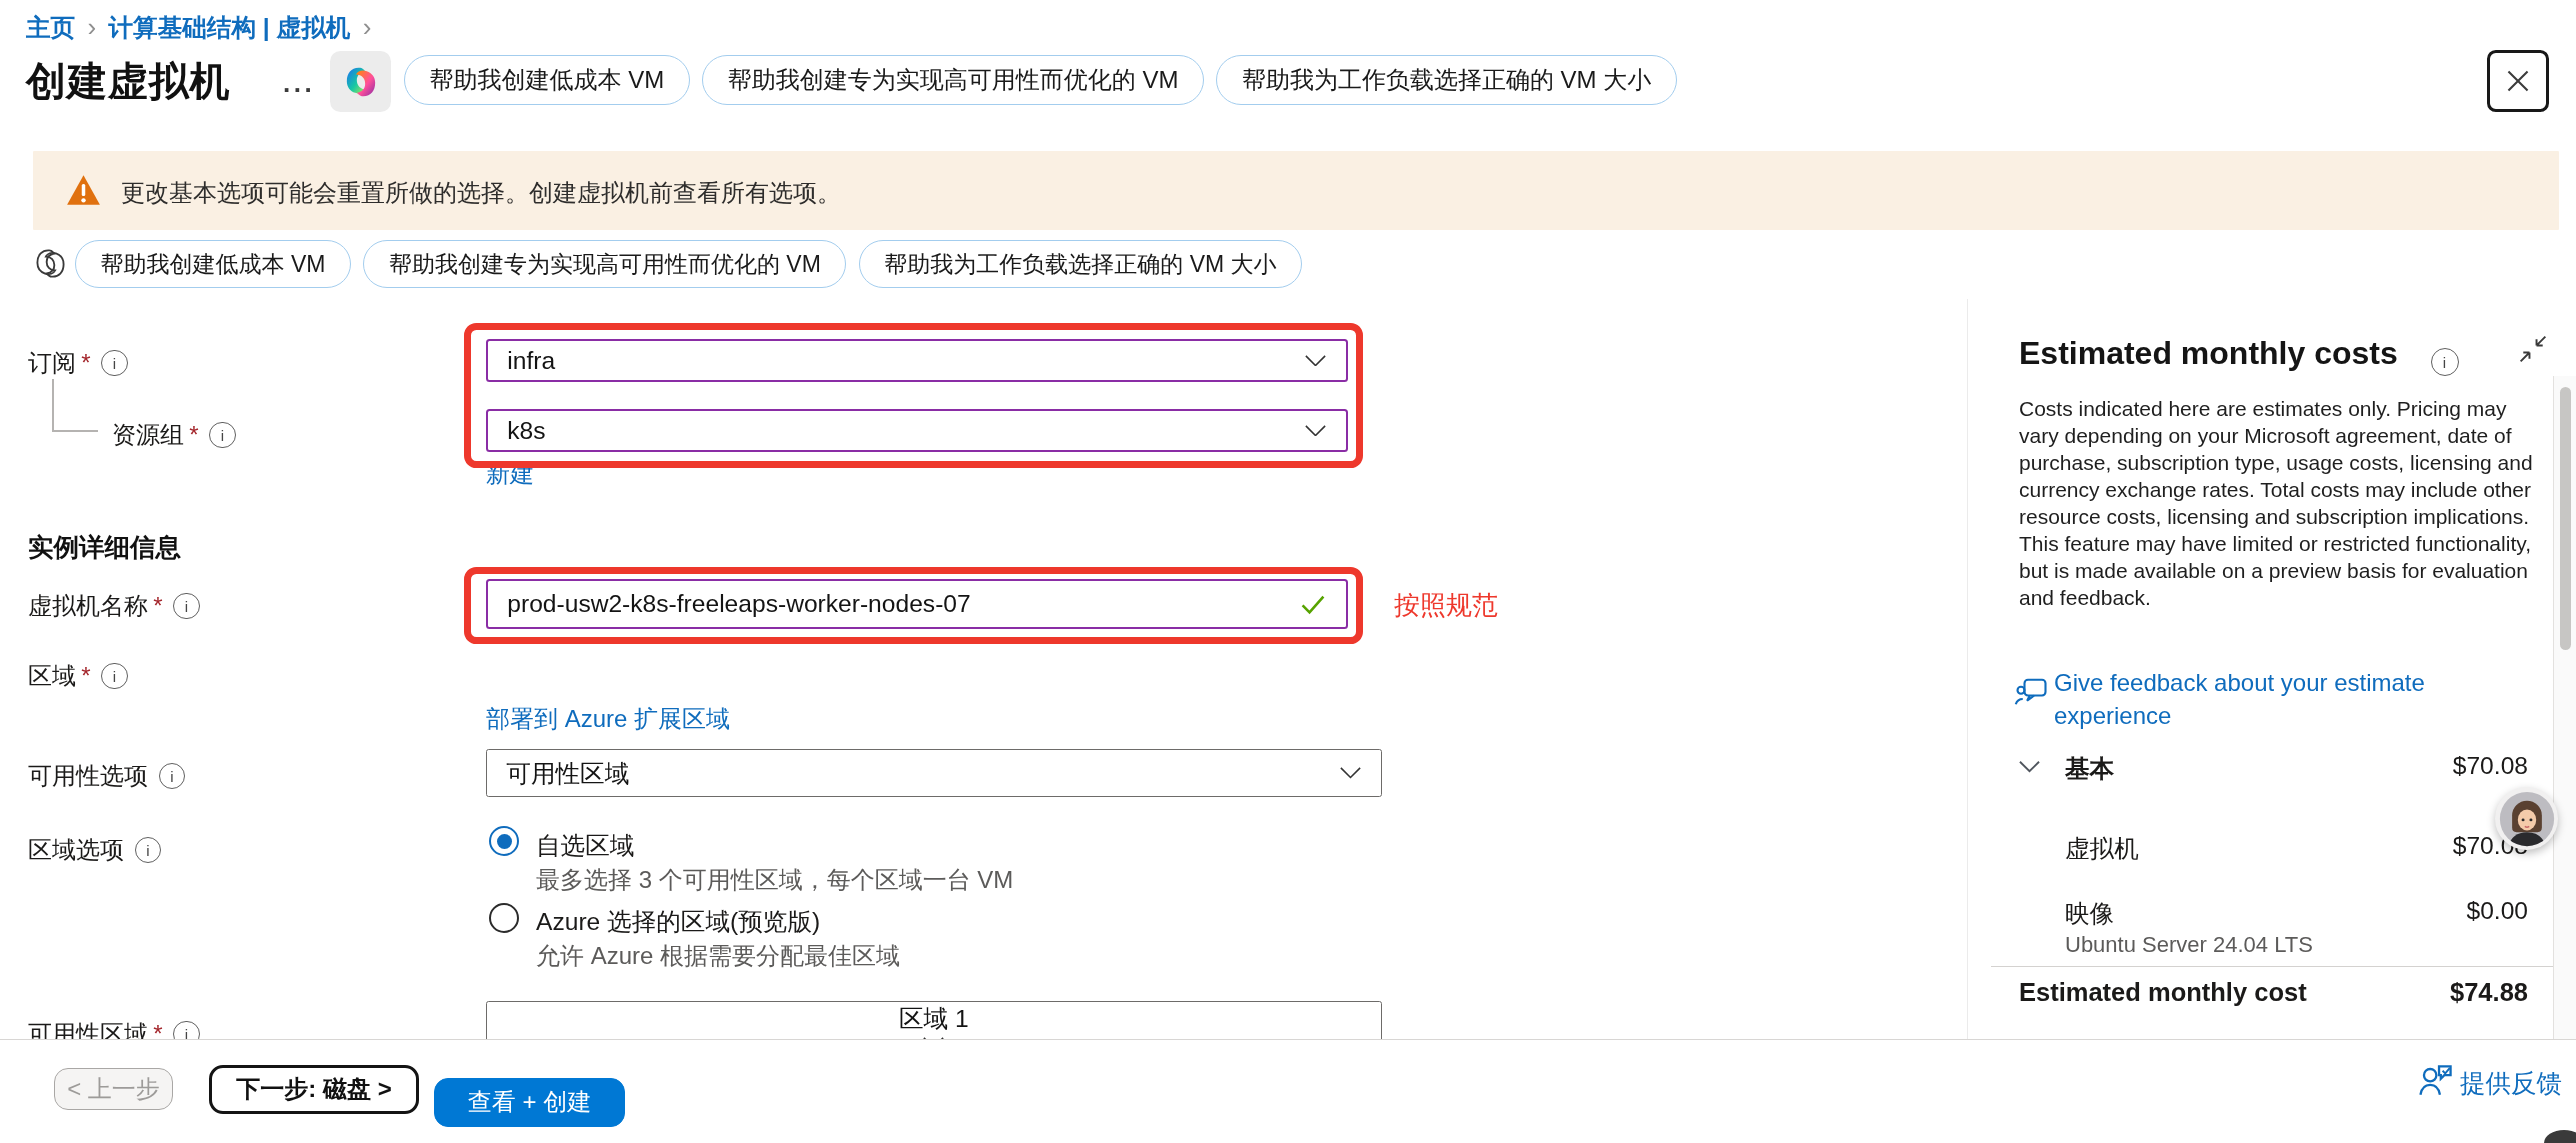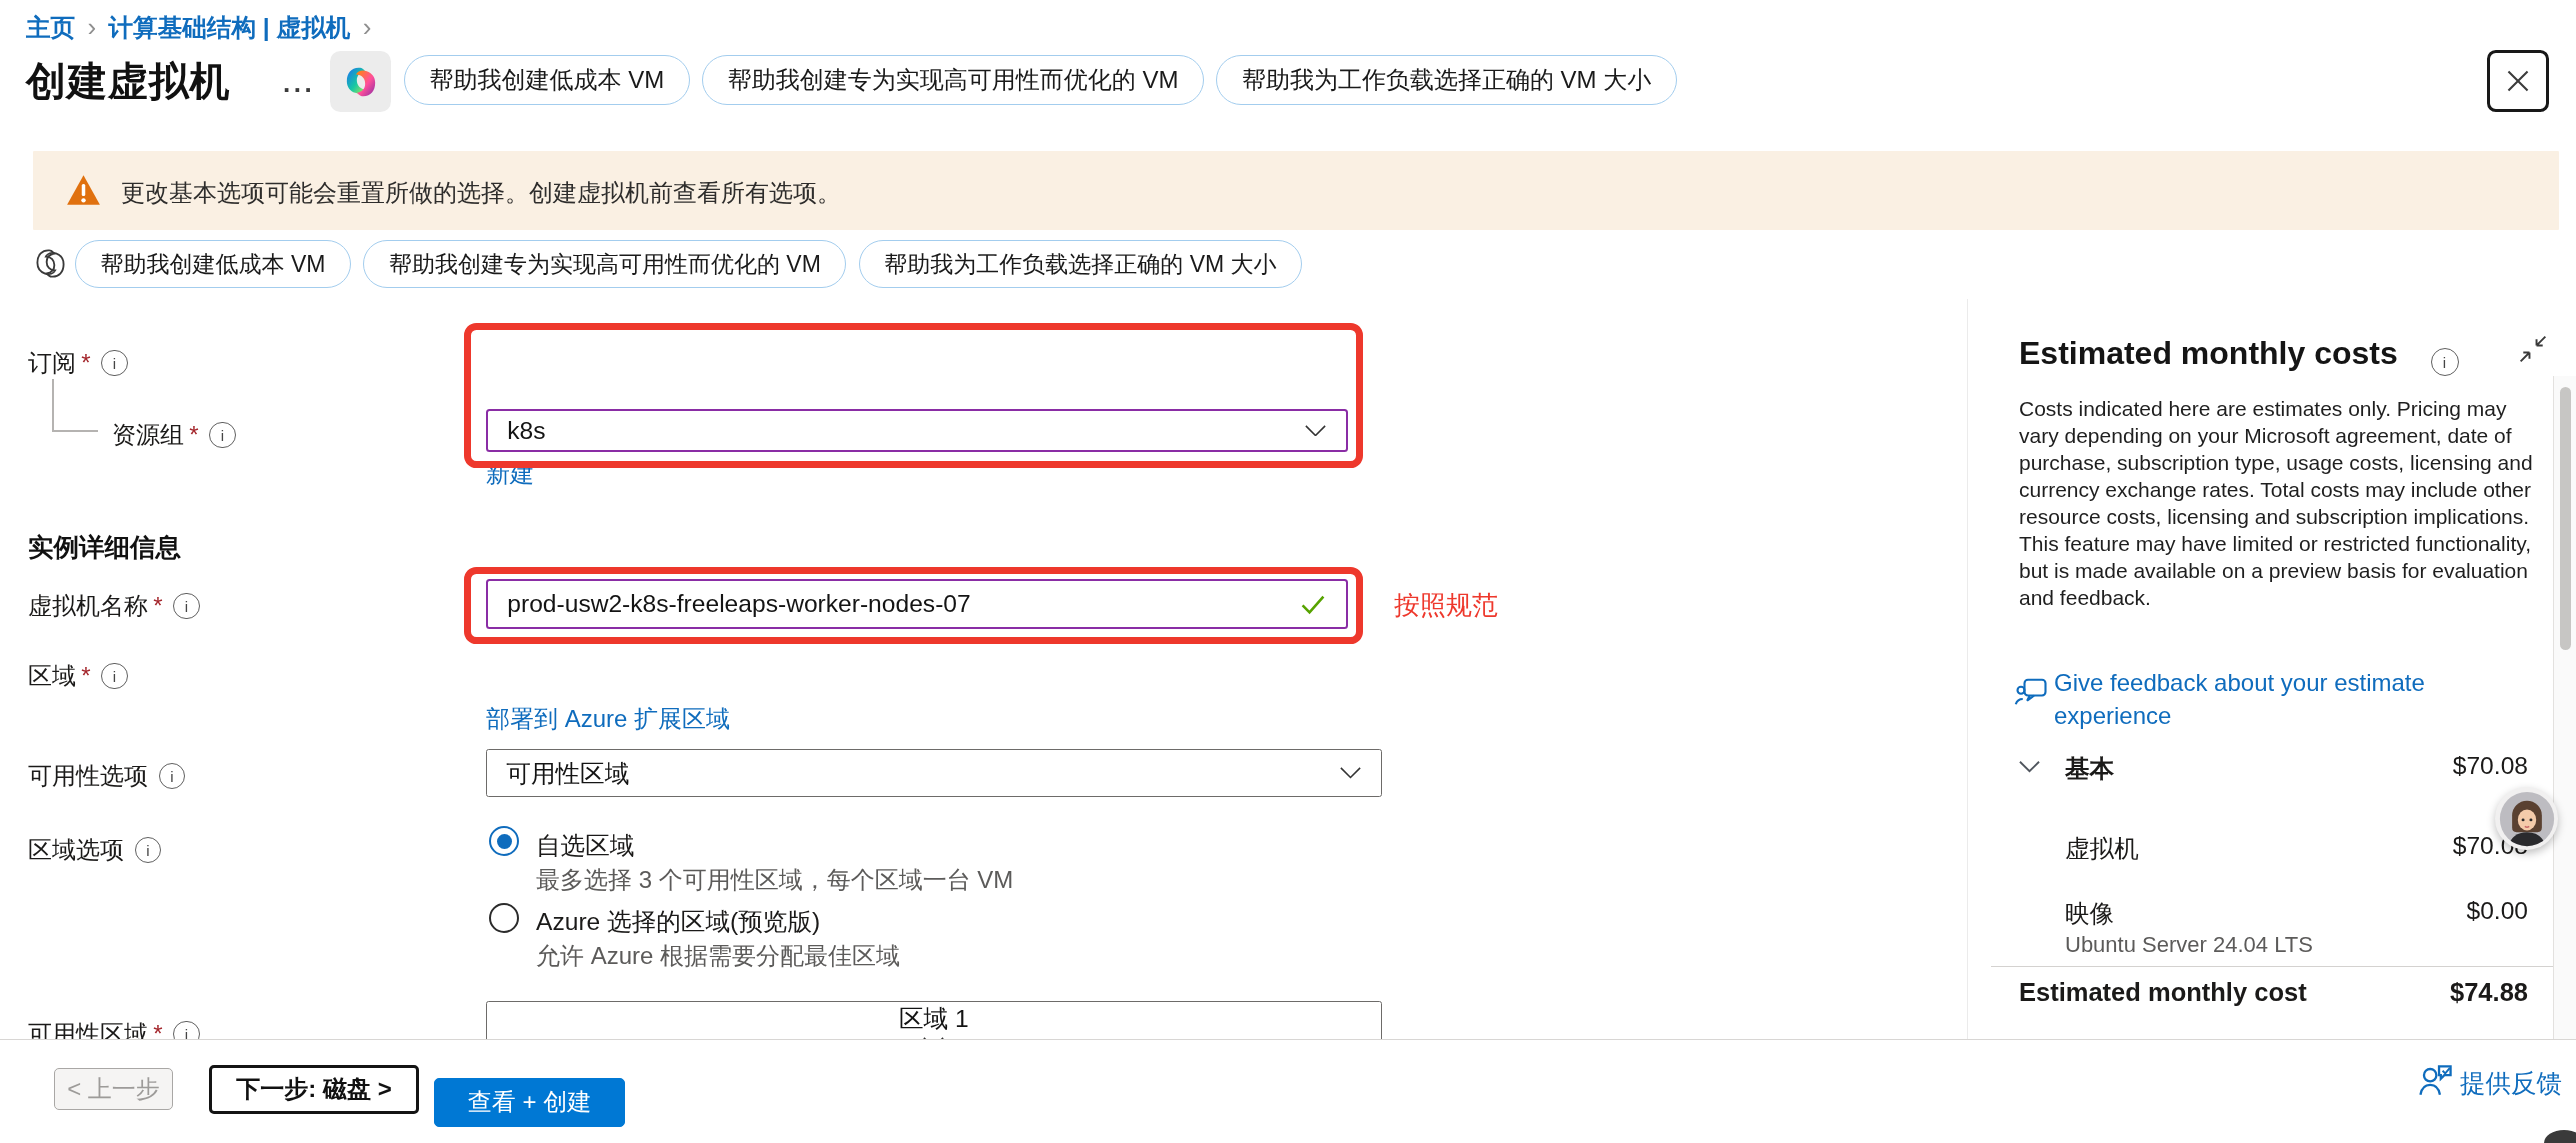--- a/index.html
+++ b/index.html
@@ -52,21 +52,21 @@
   .panel-p{font-size:21px;line-height:27px;color:#1f1f1f;}
   .cost-name{font-size:24.6px;color:#1b1a19;white-space:nowrap;}
   .cost-val{font-size:24.6px;color:#1b1a19;text-align:right;width:263px;}
   .cost-sub{font-size:22px;color:#5c5b5a;white-space:nowrap;}
   .divider-h{background:#d4d2d0;height:1.3px;}
   .scroll-track{background:#fafafa;border-left:0.9px solid #e3e1df;}
   .scroll-thumb{background:#c7c6c4;border-radius:6.1px;cursor:pointer;}
 
   
   .footer{background:#ffffff;border-top:0.9px solid #d8d6d4;z-index:30;}
-  .btn{display:flex;align-items:center;justify-content:center;font-size:24px;border-radius:5px;cursor:pointer;box-sizing:border-box;white-space:nowrap;}
+  .btn{display:flex;align-items:center;justify-content:center;font-size:24px;border-radius:14px;cursor:pointer;box-sizing:border-box;white-space:nowrap;}
   .btn-prev{background:#f5f4f3;border:1.3px solid #a9a7a5;color:#9d9b99;}
   .btn-next{background:#fff;border:3.1px solid #141414;color:#111;font-weight:700;}
   .btn-primary{background:#0078d4;border:0.9px solid #0078d4;color:#fff;}
   .feedback-link{font-size:25.5px;color:#0f6cbd;cursor:pointer;white-space:nowrap;}
 
   .avatar-wrap{width:63px;height:63px;border-radius:50%;background:#f1f0f0;box-shadow:0 3.5px 8.8px rgba(0,0,0,.25);
       display:flex;align-items:center;justify-content:center;z-index:60;cursor:pointer;}
 </style>
 </head>
 <body>
@@ -139,20 +139,26 @@
     <span class="info">i</span>
   </div>
   <div class="abs treeline" style="left:52px;top:379px;width:1.8px;height:51px;"></div>
   <div class="abs treeline" style="left:52px;top:430px;width:46px;height:1.8px;"></div>
   <div class="abs lbl" style="left:112px;top:419px;">
     <span>资源组</span>
       <span class="req">*</span>
     <span class="info">i</span>
   </div>
 
+  <div class="abs dd purple" style="left:486px;top:339px;width:819px;height:39px;">
+    <span>infra</span>
+    <svg width="21" height="11.4" viewBox="0 0 24 13">
+      <path d="M1 1 L12 12 L23 1" stroke="#333" stroke-width="1.8" fill="none"></path>
+      </svg>
+  </div>
   <div class="abs dd purple" style="left:486px;top:409px;width:819px;height:39px;">
     <span>k8s</span>
     <svg width="21" height="11.4" viewBox="0 0 24 13">
       <path d="M1 1 L12 12 L23 1" stroke="#333" stroke-width="1.8" fill="none"></path>
       </svg>
   </div>
   <a class="abs link" style="left:486px;top:458px;">新建</a>
 
   <div class="abs redbox" style="left:464px;top:323px;width:885px;height:131px;"></div>
 

